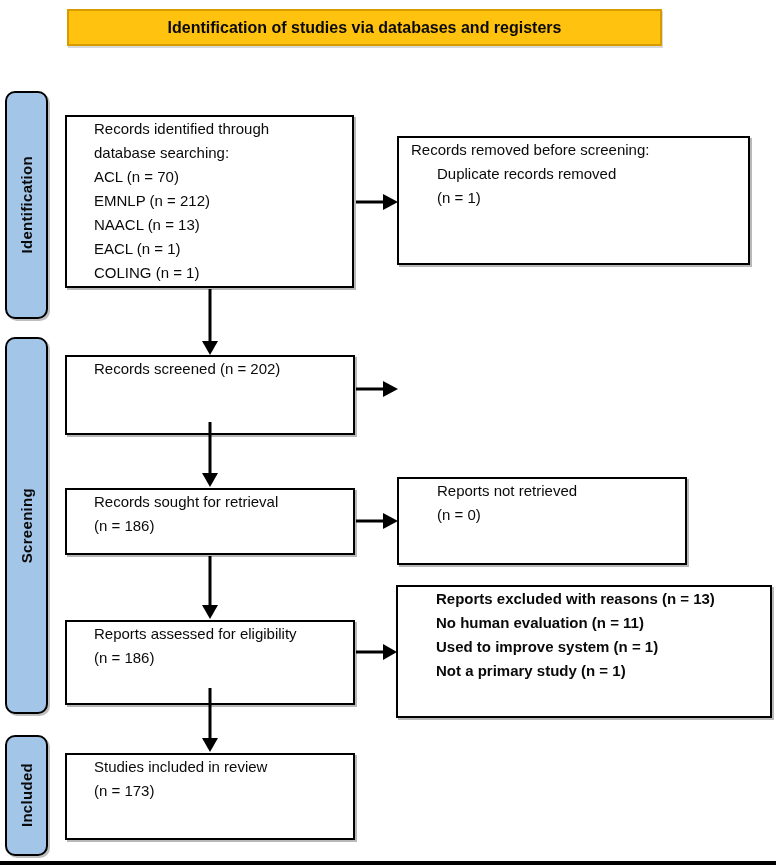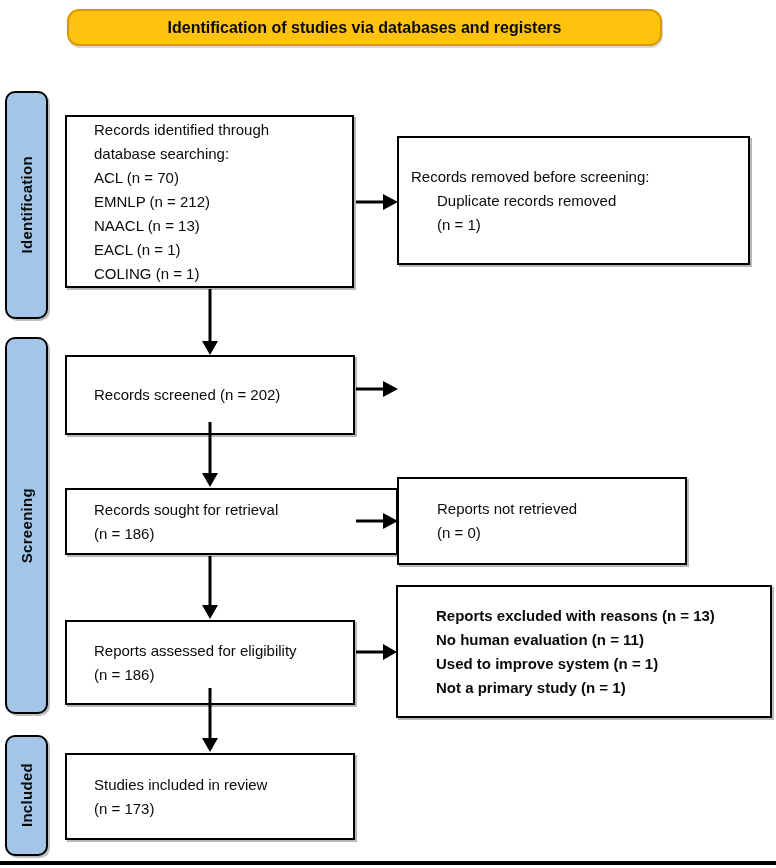--- a/index.html
+++ b/index.html
@@ -12,21 +12,21 @@
     color: #0a0a0a;
     overflow: hidden;
   }
   
   .banner {
     position: absolute;
     left: 67px; top: 9px;
     width: 591px; height: 33px;
     background: var(--banner-fill, #FFC20E);
     border: 2px solid var(--banner-border, #D79B00);
-    border-radius: 12px;
+    border-radius: 0;
     display: flex; align-items: center; justify-content: center;
     font-size: 16px; font-weight: bold;
     box-shadow: 1px 2px 0 rgba(0,0,0,0.15);
   }
   
   .stage {
     position: absolute;
     left: 5px; width: 39px;
     background: var(--stage-fill, #A3C6E8);
     border: 2px solid #000;
@@ -43,33 +43,33 @@
   }
   #stage-identification { top: 91px;  height: 224px; }
   #stage-screening      { top: 337px; height: 373px; }
   #stage-included       { top: 735px; height: 117px; }
   
   .fbox {
     position: absolute;
     background: #ffffff;
     border: 2.5px solid #000;
     box-sizing: border-box;
-    display: flex; flex-direction: column; justify-content: center;
+    display: flex; flex-direction: column; 
     font-size: 15px; line-height: 24px;
     box-shadow: 2px 2px 0 rgba(0,0,0,0.28);
   }
   .fbox .line { white-space: nowrap; }
   .fbox .indent { padding-left: 26px; }
   .main-col  { padding-left: 27px; }
   .right-col { padding-left: 38px; }
   #box-identified       { left: 65px;  top: 115px; width: 289px; height: 173px; }
   #box-removed          { left: 397px; top: 136px; width: 353px; height: 129px; padding-left: 12px; }
   #box-screened         { left: 65px;  top: 355px; width: 290px; height: 80px;  }
   #box-excluded         { left: 397px; top: 344px; width: 290px; height: 90px;  }
-  #box-sought           { left: 65px;  top: 488px; width: 333px; height: 67px;  }
+  #box-sought           { left: 65px;  top: 488px; width: 290px; height: 67px;  }
   #box-not-retrieved    { left: 397px; top: 477px; width: 290px; height: 88px;  }
   #box-assessed         { left: 65px;  top: 620px; width: 290px; height: 85px;  }
   #box-excluded-reasons { left: 396px; top: 585px; width: 376px; height: 133px; font-weight: bold; }
   #box-included         { left: 65px;  top: 753px; width: 290px; height: 87px;  }
   
   #arrows {
     position: absolute; left: 0; top: 0;
     width: 776px; height: 868px;
     pointer-events: none;
   }

